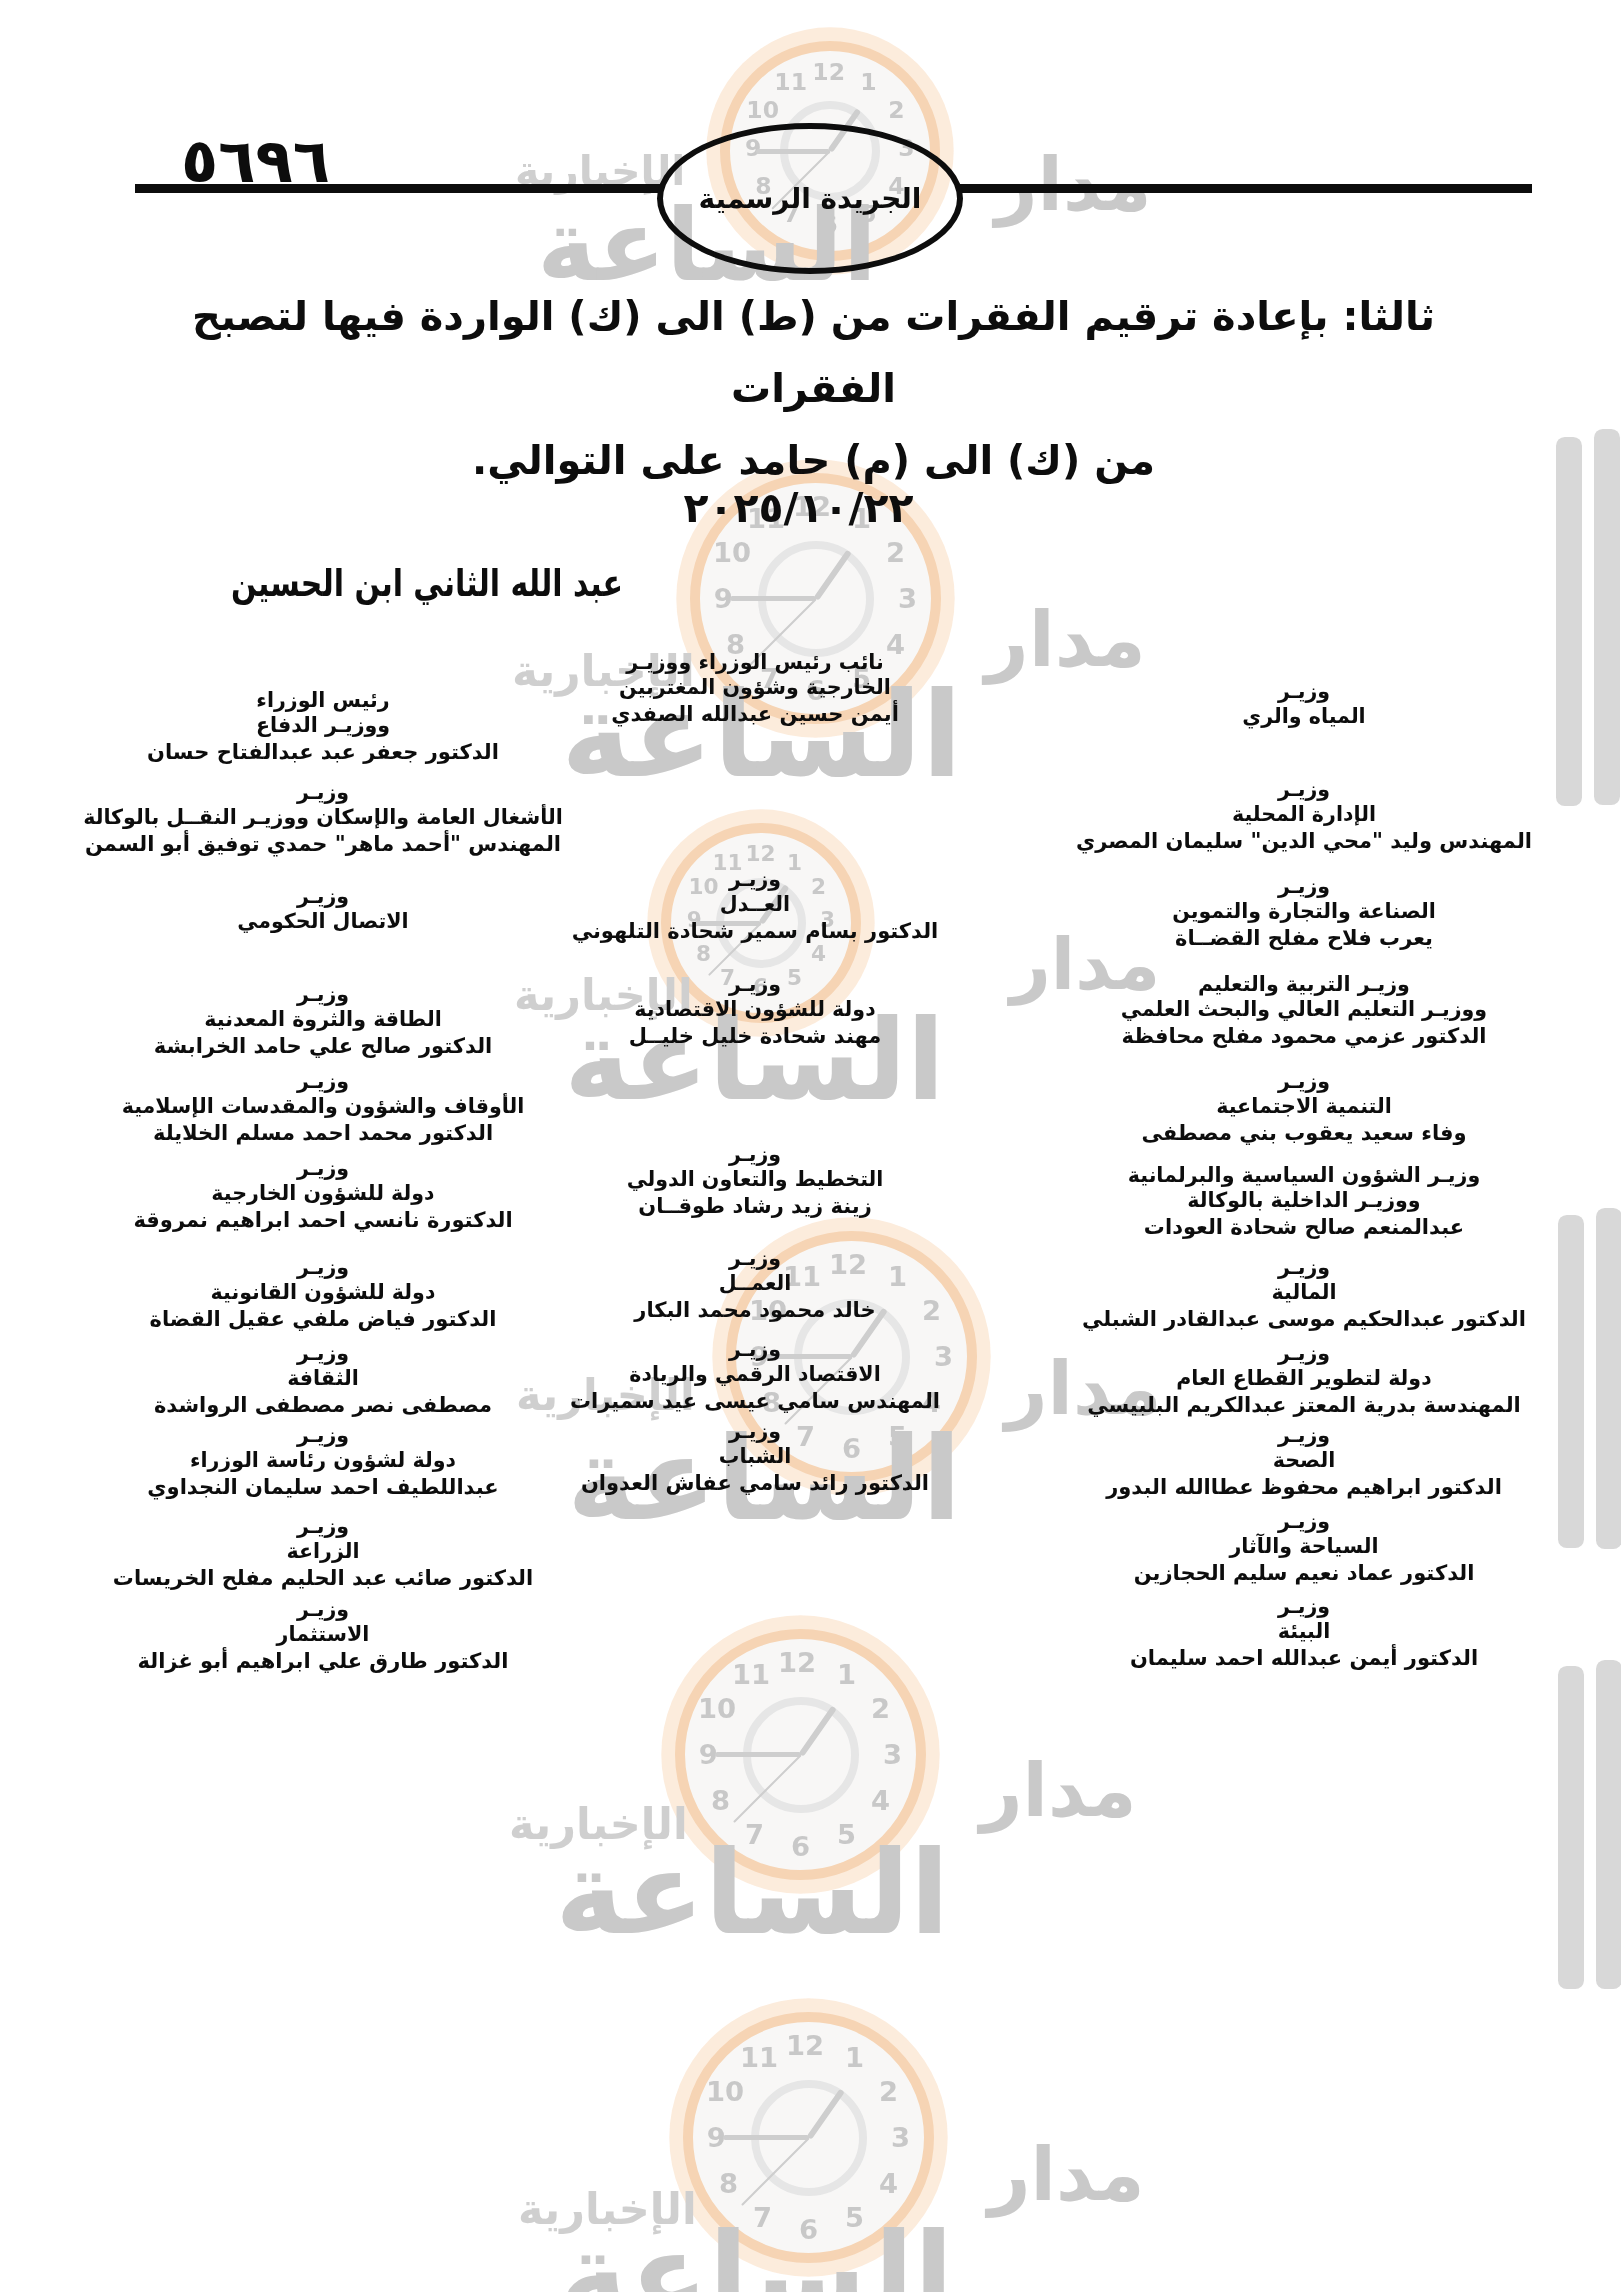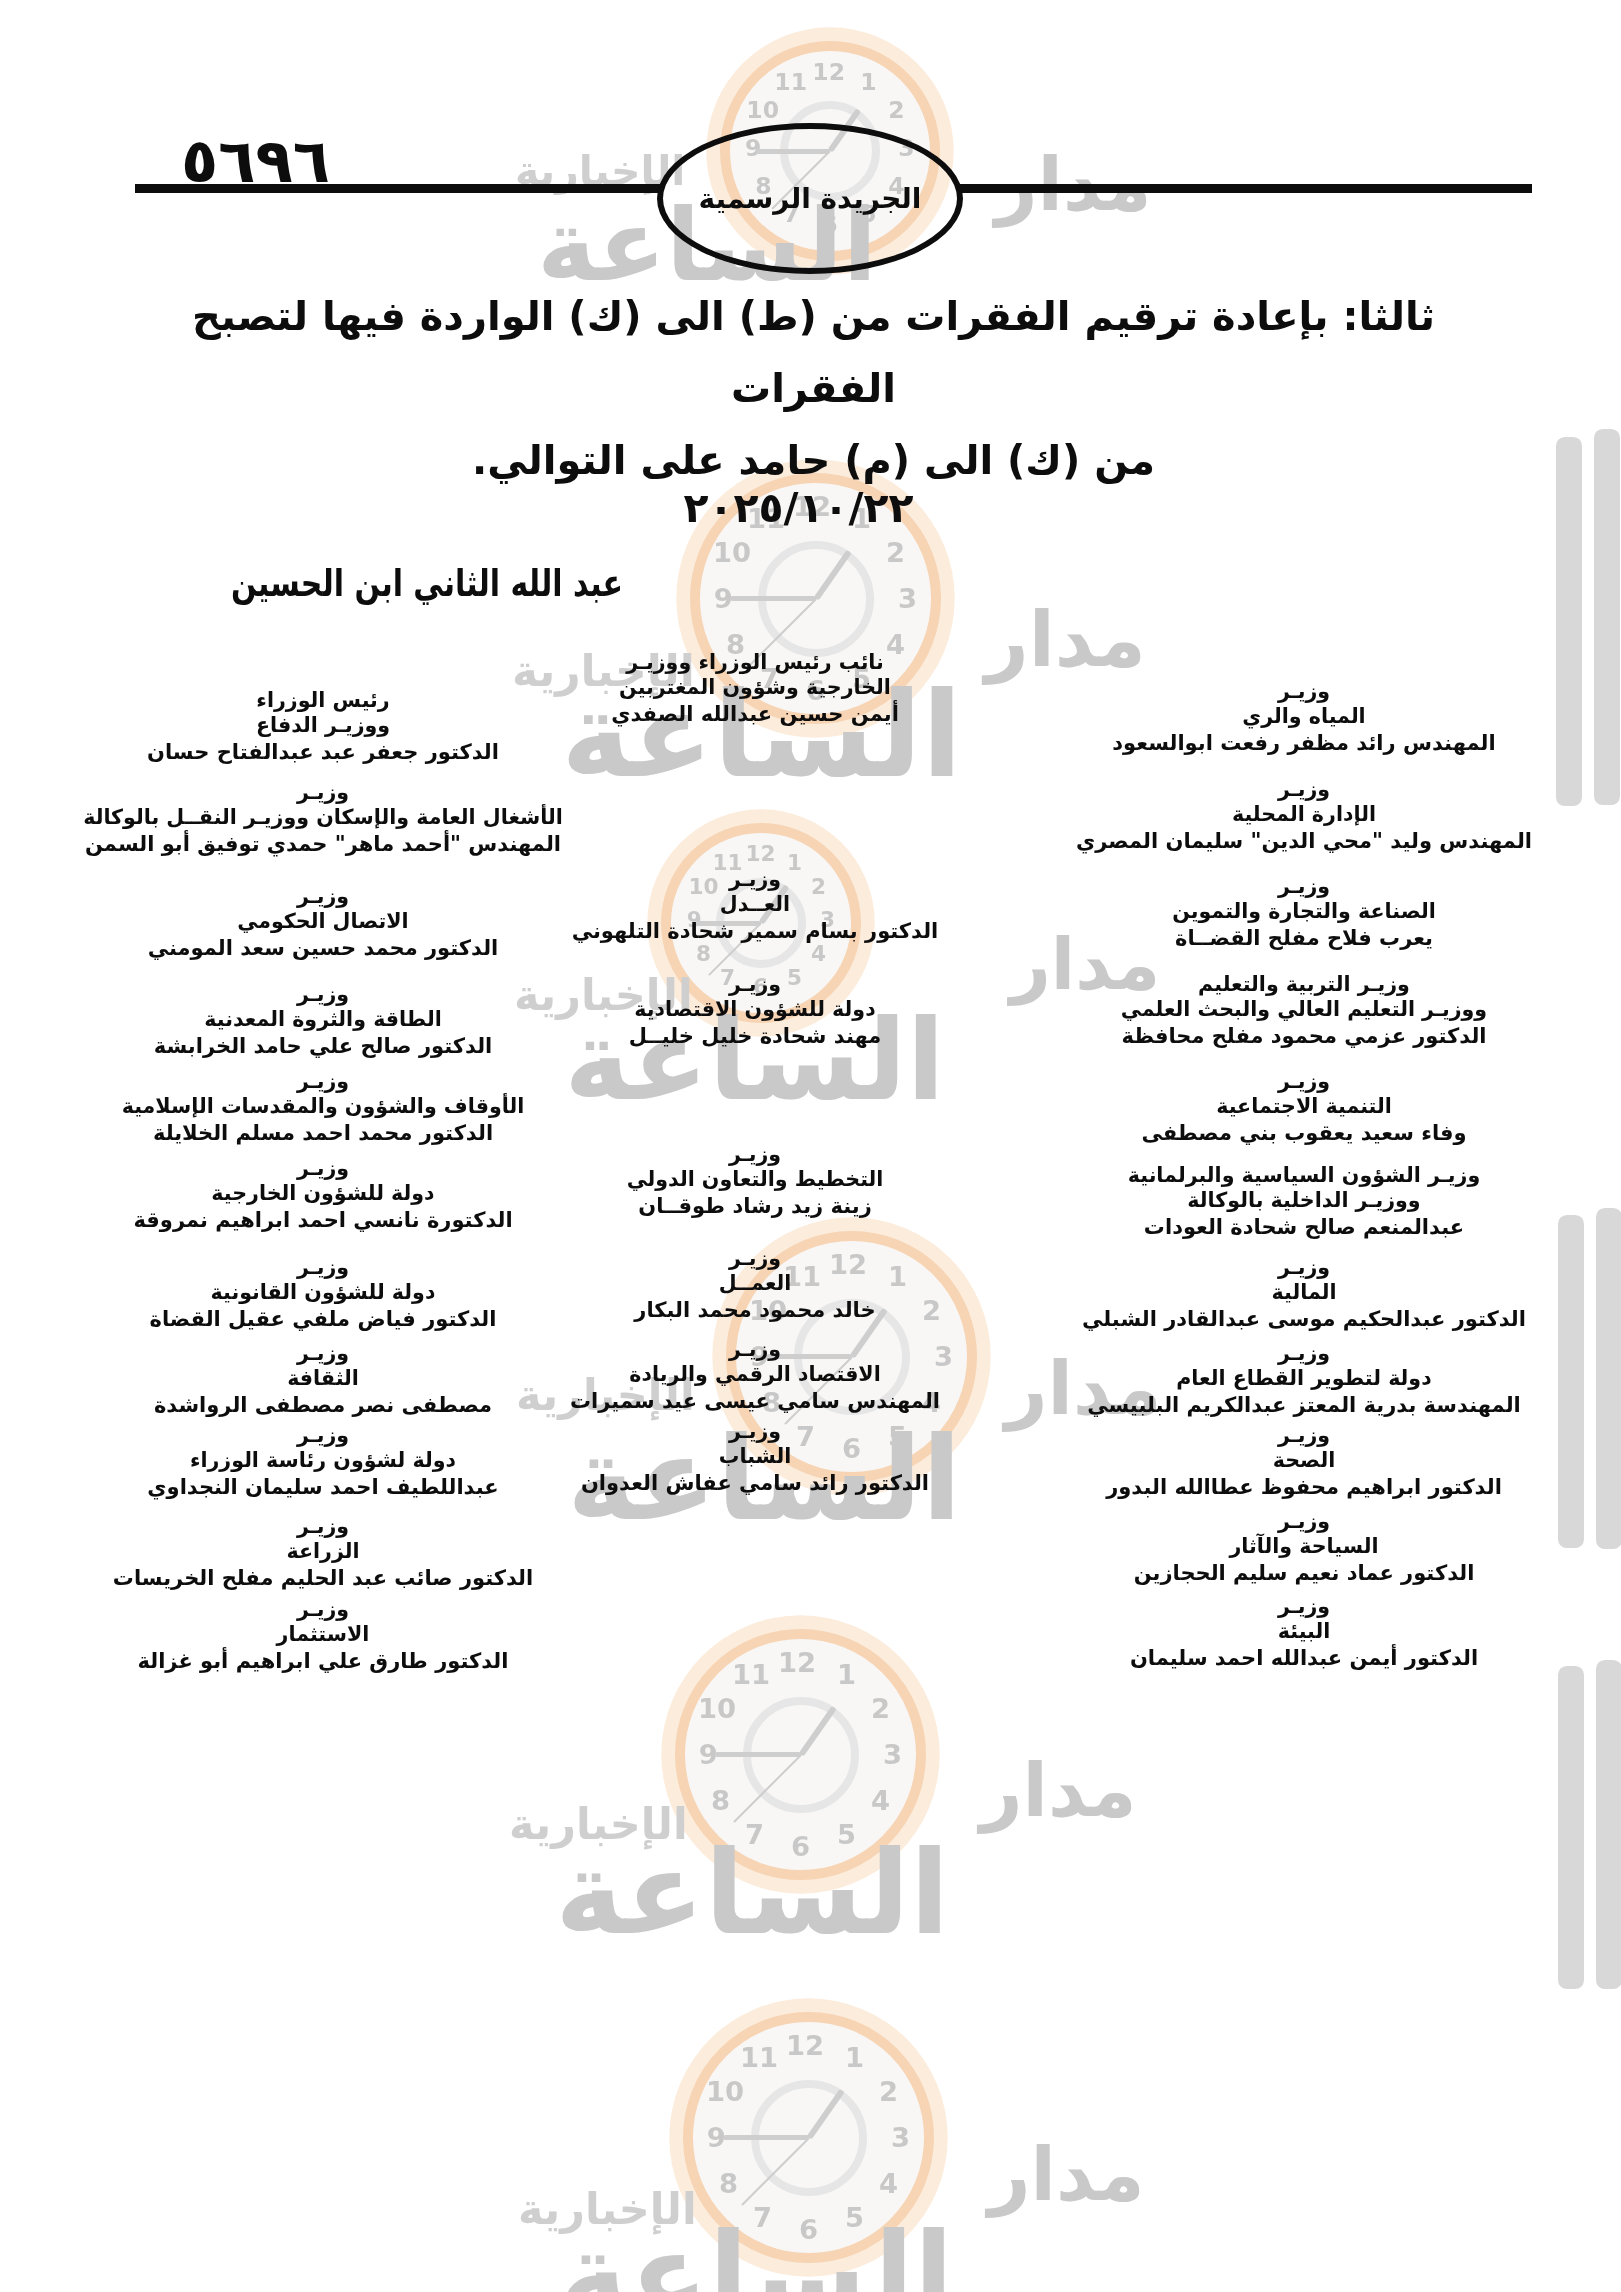--- a/index.html
+++ b/index.html
@@ -217,21 +217,20 @@
     <div>من (ك) الى (م) حامد على التوالي.</div>
   </div>
 
   <div class="date">٢٠٢٥/١٠/٢٢</div>
 
   <div class="signature">عبد الله الثاني ابن الحسين</div>
 
   <div class="col" style="left: 1010px; width: 588px;">
       <div class="entry" style="top: 679px;">
         <div class="entry-title">وزيـر<br>المياه والري</div>
-        <div class="entry-name">المهندس رائد مظفر رفعت ابوالسعود</div>
       </div>
       <div class="entry" style="top: 777px;">
         <div class="entry-title">وزيـر<br>الإدارة المحلية</div>
         <div class="entry-name">المهندس وليد "محي الدين" سليمان المصري</div>
       </div>
       <div class="entry" style="top: 874px;">
         <div class="entry-title">وزيـر<br>الصناعة والتجارة والتموين</div>
         <div class="entry-name">يعرب فلاح مفلح القضــاة</div>
       </div>
       <div class="entry" style="top: 972px;">
@@ -301,21 +300,20 @@
       <div class="entry" style="top: 679px; margin-top: 9px;">
         <div class="entry-title">رئيس الوزراء<br>ووزيـر الدفاع</div>
         <div class="entry-name">الدكتور جعفر عبد عبدالفتاح حسان</div>
       </div>
       <div class="entry" style="top: 780px;">
         <div class="entry-title">وزيـر<br>الأشغال العامة والإسكان ووزيـر النقــل بالوكالة</div>
         <div class="entry-name">المهندس "أحمد ماهر" حمدي توفيق أبو السمن</div>
       </div>
       <div class="entry" style="top: 884px;">
         <div class="entry-title">وزيـر<br>الاتصال الحكومي</div>
-        <div class="entry-name">الدكتور محمد حسين سعد المومني</div>
       </div>
       <div class="entry" style="top: 982px;">
         <div class="entry-title">وزيـر<br>الطاقة والثروة المعدنية</div>
         <div class="entry-name">الدكتور صالح علي حامد الخرابشة</div>
       </div>
       <div class="entry" style="top: 1069px;">
         <div class="entry-title">وزيـر<br>الأوقاف والشؤون والمقدسات الإسلامية</div>
         <div class="entry-name">الدكتور محمد احمد مسلم الخلايلة</div>
       </div>
       <div class="entry" style="top: 1156px;">

